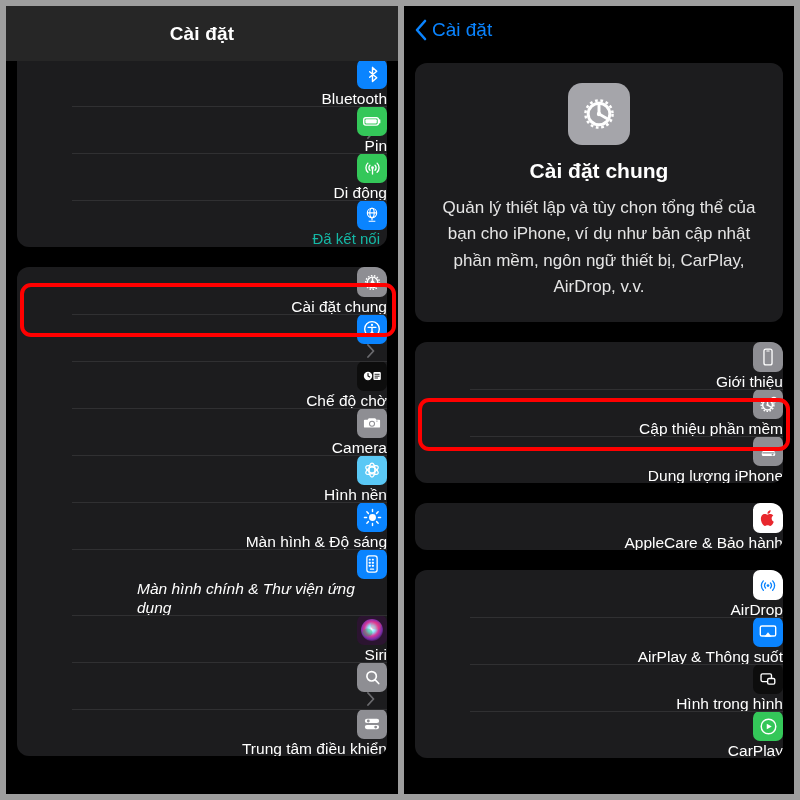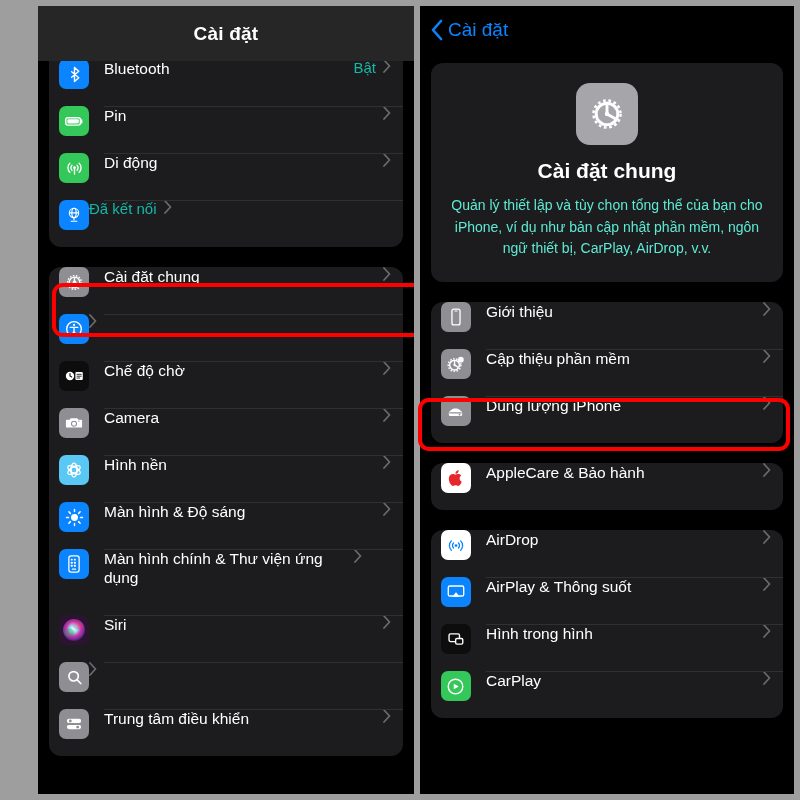--- a/index.html
+++ b/index.html
@@ -2,21 +2,21 @@
 <html><head>
 <meta charset="utf-8">
 <style>
   * { box-sizing: border-box; margin: 0; padding: 0; }
   html, body {
     width: 800px; height: 800px;
     background: #9e9e9e;
     font-family: "Liberation Sans", "DejaVu Sans", sans-serif;
     overflow: hidden;
   }
-  .screens { position: relative; width: 800px; height: 800px; display: flex; padding-left: 32px; }
+  .screens { position: relative; width: 800px; height: 800px; display: flex; }
 
   
   .panel { position: relative; background: #000; height: 800px; overflow: hidden; }
   .panel-left  { width: 398px; border-left: 6px solid #9e9e9e; border-top: 6px solid #9e9e9e;
                  border-bottom: 6px solid #9e9e9e; }
   .panel-right { width: 402px; border-left: 6px solid #9e9e9e; border-top: 6px solid #9e9e9e;
                  border-bottom: 6px solid #9e9e9e; border-right: 6px solid #9e9e9e; }
 
   
   .navbar {
@@ -33,28 +33,28 @@
   }
   .chev-back { width: 13px; height: 22px; display: block; }
   .back-label { color: #0a84ff; font-size: 19px; }
 
   
   .body { padding: 0 11px; }
   .card {
     background: #1c1c1e; border-radius: 12px; overflow: hidden;
   }
   .row {
-    display: flex; align-items: flex-start; height: 47px;
-    padding-left: 10px; position: relative;
+    display: flex; align-items: flex-end; height: 47px;
+    padding-left: 10px; position: relative; flex-direction: column;
   }
   .row + .row::before {
     content: ""; position: absolute; left: 55px; right: 0; top: 0;
     height: 1px; background: #303032;
   }
-  .row.tall { height: 66px; }
+  .row.tall { height: 66px; font-style: italic; }
   .icon {
     width: 30px; height: 30px; border-radius: 7px; flex: 0 0 30px;
     display: flex; align-items: center; justify-content: center; overflow: hidden;
   }
   .label {
     color: #fff; font-size: 15.5px; margin-left: 15px; flex: 1; line-height: 1.25;
   }
   .value { color: #14b8a6; font-size: 15px; margin-right: 7px; white-space: nowrap; }
   .chev { width: 8px; height: 14px; margin-right: 12px; flex: 0 0 8px; }
   .chev svg { display: block; }
@@ -62,21 +62,21 @@
   
   .hero {
     background: #1c1c1e; border-radius: 12px; margin-top: 9px;
     padding: 20px 16px 22px; text-align: center;
   }
   .hero-icon {
     width: 62px; height: 62px; border-radius: 14px; margin: 0 auto 14px;
     background: #a5a5aa; display: flex; align-items: center; justify-content: center;
   }
   .hero-title { color: #fff; font-size: 21px; font-weight: bold; margin-bottom: 12px; }
-  .hero-desc { color: #5eead4; font-size: 14px; line-height: 1.55; text-align: center; }
+  .hero-desc { color: #e5e5e5; font-size: 17px; line-height: 1.55; text-align: center; }
 
   .gap { height: 20px; }
 
   
   .hl {
     position: absolute; border: 4px solid #ff0000; border-radius: 11px;
     pointer-events: none; z-index: 10;
   }
   #hl-general { left: 14px; top: 277px; width: 376px; height: 54px; }
   #hl-update  { left: 418px; top: 398px; width: 372px; height: 53px; }

